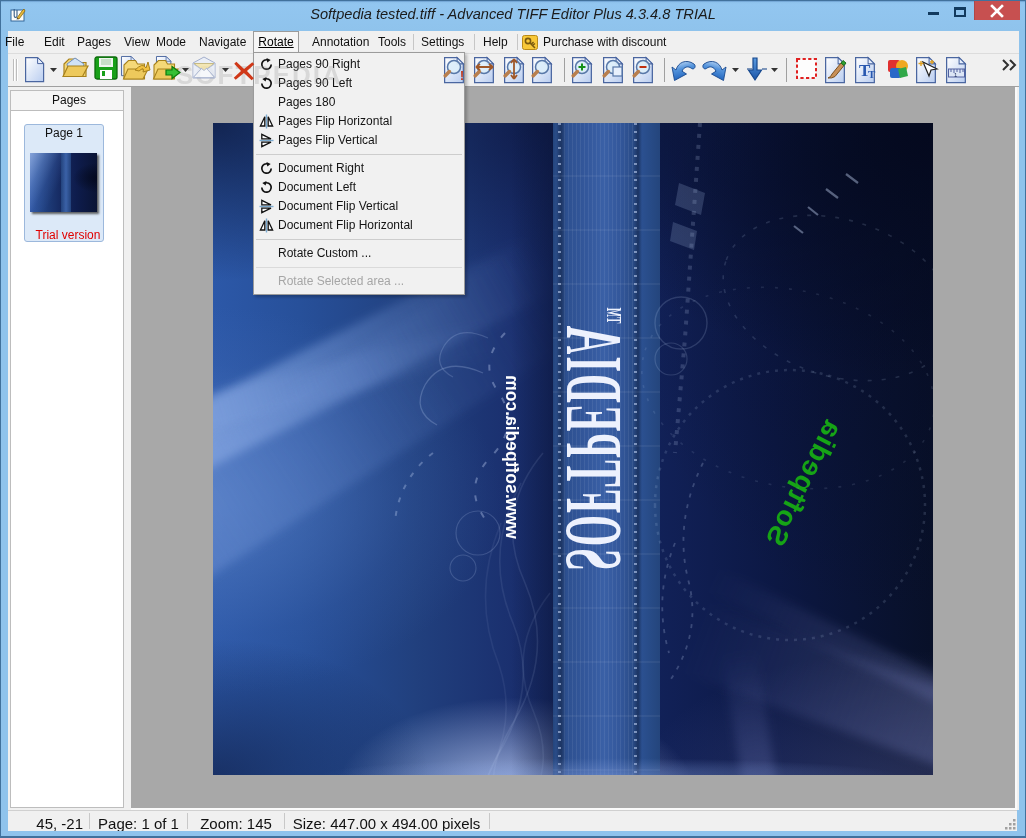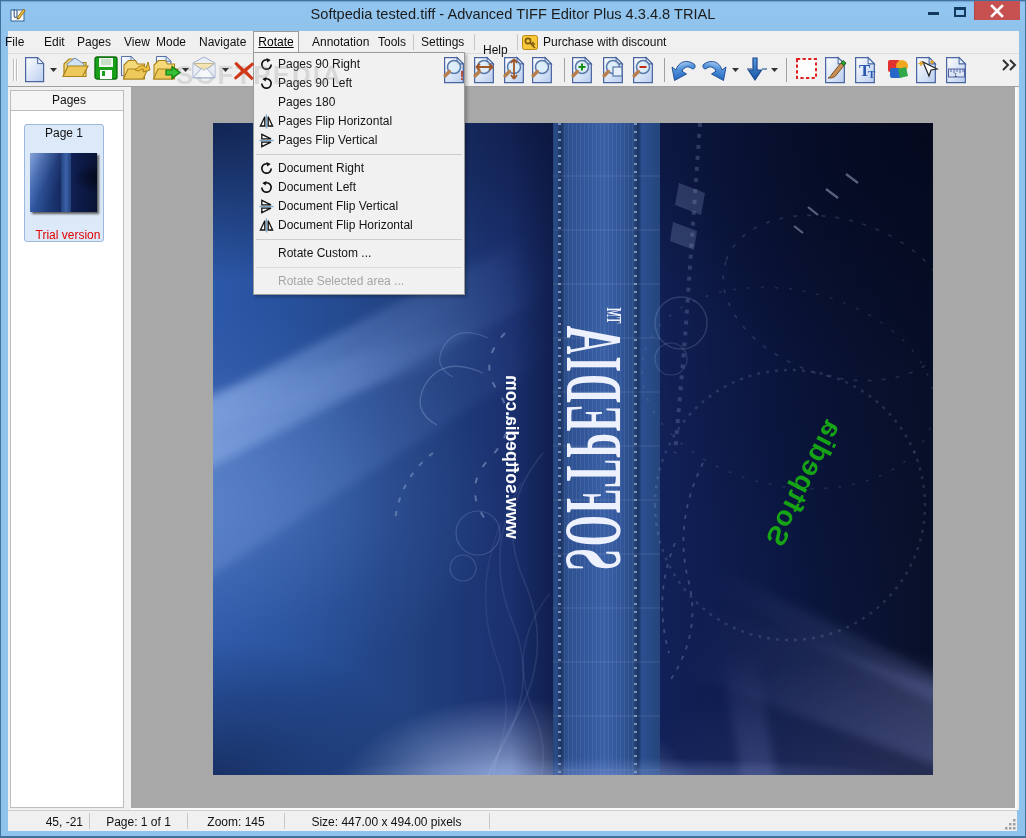--- a/index.html
+++ b/index.html
@@ -2,37 +2,37 @@
 <html><head><meta charset="utf-8">
 <style>
 html,body{margin:0;padding:0;}
 body{width:1026px;height:838px;position:relative;overflow:hidden;
  font-family:"Liberation Sans",sans-serif;background:#8fc3ec;}
 .abs{position:absolute;}
 
 #outerline{left:0;top:0;width:1024px;height:836px;border:1px solid #41719c;}
 #titlebar{left:1px;top:1px;width:1024px;height:30px;
  background:linear-gradient(#76a9d8 0,#76a9d8 1px,#8cc0ea 1px,#92c6f0 3px,#8fc3ec 30px);}
-#title{left:0;top:6px;width:1026px;text-align:center;font-size:14.6px;color:#1b1b1b;}
+#title{left:0;top:6px;width:1026px;text-align:center;font-size:14.6px;color:#1b1b1b;font-style:italic;}
 #btn-close{left:974px;top:1px;width:45px;height:19px;background:#c75050;border-left:1px solid #b14646;}
 
 #menubar{left:8px;top:31px;width:1011px;height:22px;background:#f0f0f0;}
 #toolbar{left:8px;top:53px;width:1011px;height:34px;background:#f0f0f0;border-top:1px solid #dcdcdc;border-bottom:1px solid #a0a0a0;box-sizing:border-box;}
 .mitem{top:31px;height:22px;line-height:22px;font-size:12px;color:#101010;}
 .msep{top:3px;width:1px;height:16px;background:#c6c6c6;}
 
 #content{left:8px;top:87px;width:1011px;height:723px;background:#f0f0f0;}
 #panelhead{left:10px;top:90px;width:114px;height:21px;background:#f5f5f5;border:1px solid #bdbdbd;
  box-sizing:border-box;text-align:center;text-indent:4px;font-size:12px;line-height:19px;color:#111;}
 #panelbody{left:10px;top:110px;width:114px;height:698px;background:#fff;border:1px solid #bdbdbd;box-sizing:border-box;}
 #card{left:24px;top:124px;width:80px;height:118px;background:#dce9f8;border:1px solid #9cb8dc;border-radius:3px;box-sizing:border-box;}
 #canvas{left:131px;top:87px;width:886px;height:723px;background:#a8a8a8;border-right:2px solid #fafafa;border-bottom:2px solid #fafafa;box-sizing:border-box;}
 
 #status{left:8px;top:810px;width:1009px;height:21px;background:#f0f0f0;border-top:1px solid #d0d0d0;box-sizing:border-box;}
-.sfield{top:815px;font-size:12px;color:#111;}
+.sfield{top:815px;font-size:15px;color:#111;}
 .ssep{top:813px;width:1px;height:16px;background:#c8c8c8;}
 
 #art{left:213px;top:123px;width:720px;height:652px;transform:scaleX(-1);overflow:hidden;
  background:
   radial-gradient(ellipse 500px 330px at 0% 2%, rgba(4,9,30,.97), rgba(4,9,30,0) 74%),
   radial-gradient(ellipse 430px 430px at 0% 30%, rgba(6,12,38,.5), rgba(6,12,38,0) 70%),
   radial-gradient(ellipse 300px 200px at 55% 0%, rgba(8,16,50,.55), rgba(8,16,50,0) 75%),
   radial-gradient(ellipse 420px 265px at 103% 58%, rgba(100,140,208,.58), rgba(70,110,185,.18) 52%, rgba(0,0,0,0) 74%),
   radial-gradient(ellipse 250px 135px at 58% 103%, rgba(180,198,240,.92), rgba(180,198,240,0) 72%),
   radial-gradient(ellipse 380px 200px at 4% 103%, rgba(95,103,168,.38), rgba(95,103,168,0) 72%),
@@ -177,21 +177,21 @@
 
 <div class="abs mitem" style="left:5px;">File</div>
 <div class="abs mitem" style="left:44px;">Edit</div>
 <div class="abs mitem" style="left:77px;">Pages</div>
 <div class="abs mitem" style="left:124px;">View</div>
 <div class="abs mitem" style="left:156px;">Mode</div>
 <div class="abs mitem" style="left:199px;">Navigate</div>
 <div class="abs mitem" style="left:312px;">Annotation</div>
 <div class="abs mitem" style="left:378px;">Tools</div>
 <div class="abs mitem" style="left:421px;">Settings</div>
-<div class="abs mitem" style="left:483px;margin-top:8px;">Help</div>
+<div class="abs mitem" style="left:483px;">Help</div>
 <div class="abs mitem" style="left:543px;">Purchase with discount</div>
 <div class="abs msep" style="left:413px;top:34px;"></div>
 <div class="abs msep" style="left:474px;top:34px;"></div>
 <div class="abs msep" style="left:517px;top:34px;"></div>
 <svg class="abs" style="left:522px;top:35px" width="16" height="15">
  <rect x="0.5" y="0.5" width="15" height="14" rx="2" fill="#f8c838" stroke="#b98a18"></rect>
  <circle cx="6" cy="6" r="2.6" fill="none" stroke="#7a5a10" stroke-width="1.6"></circle>
  <path d="M8 8 l5 5 M11 10 l2 -1.5 M9.6 8.6 l2 -1.5" stroke="#7a5a10" stroke-width="1.5" fill="none"></path>
 </svg>
 <div class="abs" id="rotatebtn">Rotate</div>

